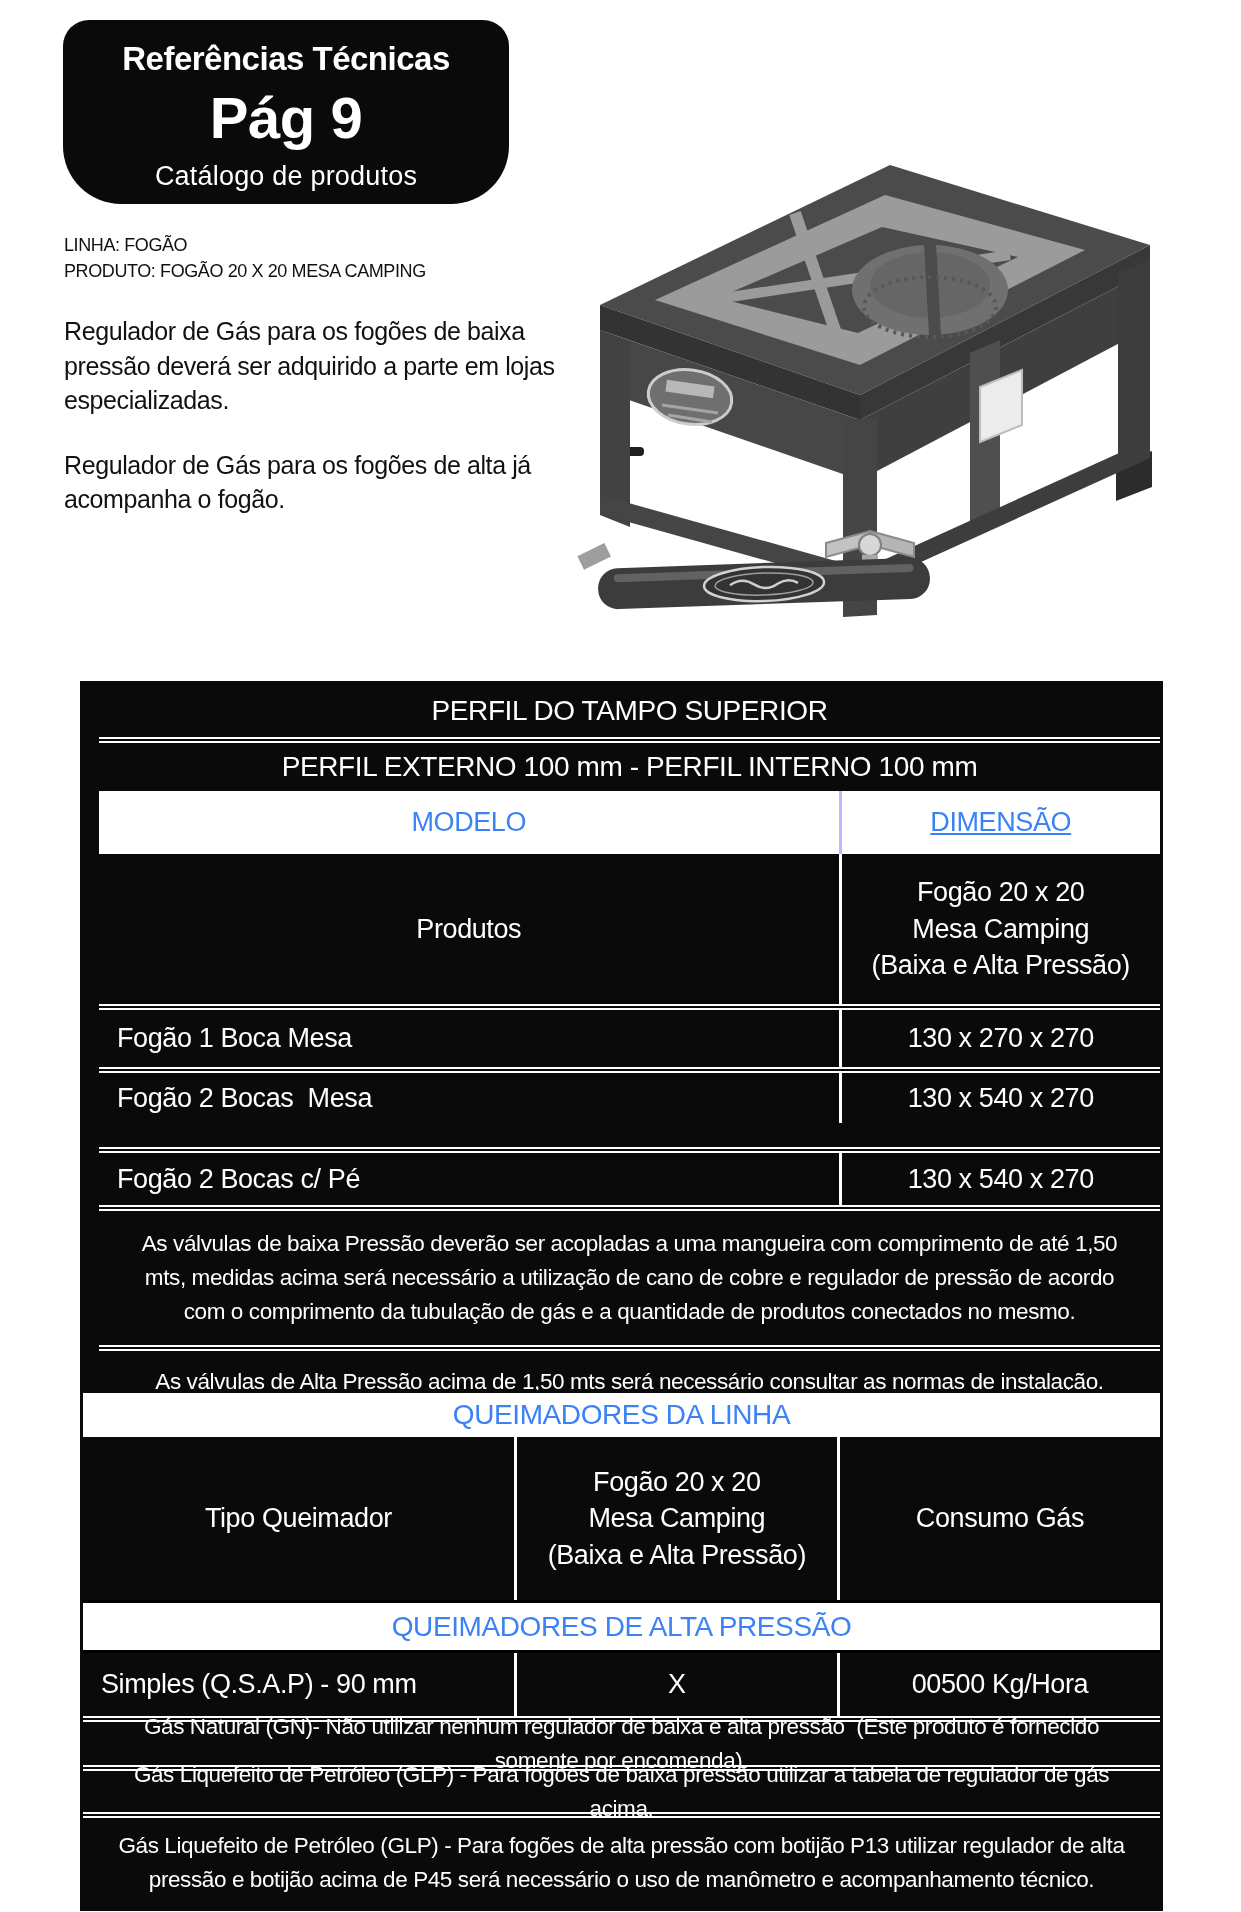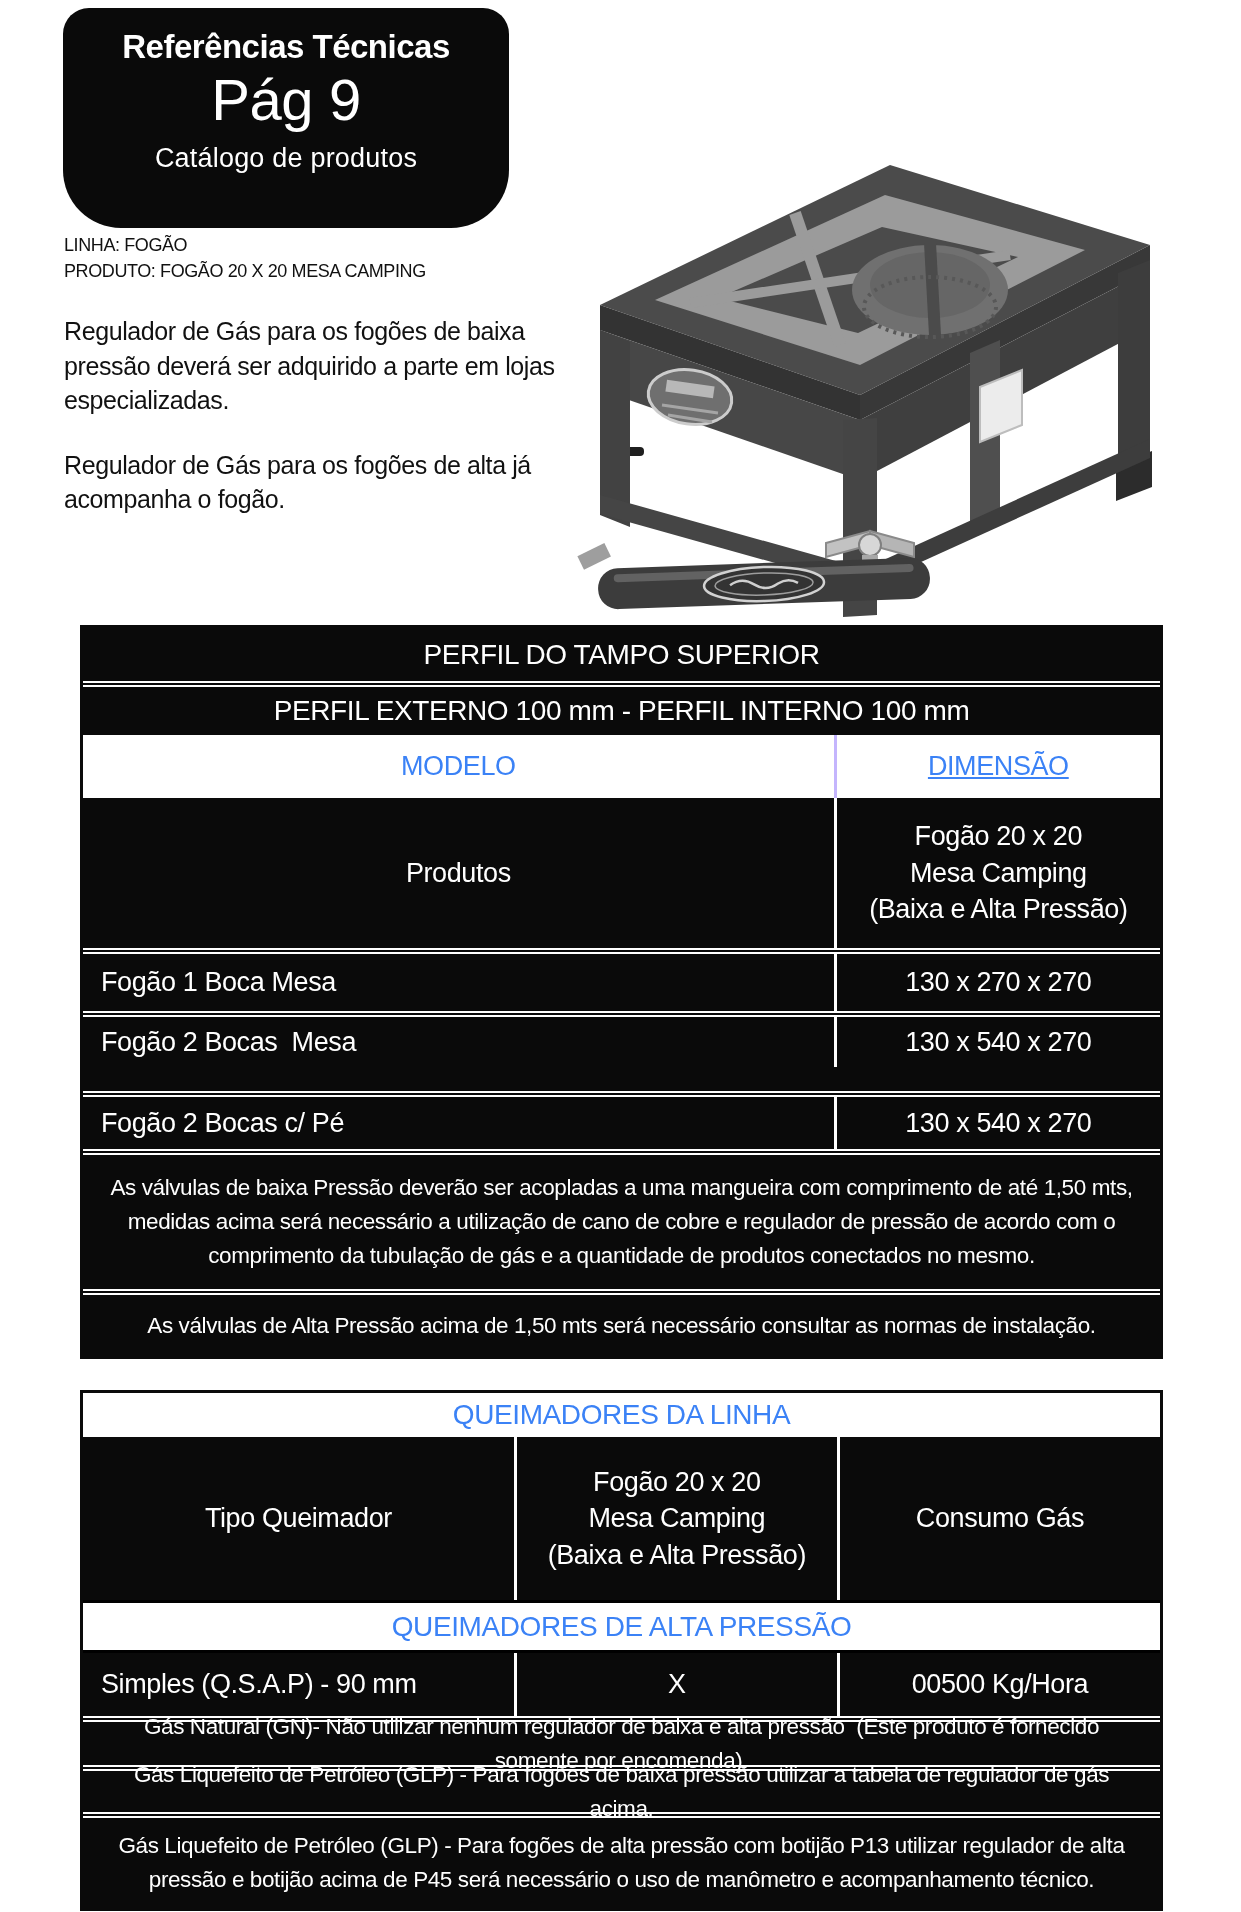--- a/index.html
+++ b/index.html
@@ -6,26 +6,26 @@
   html,body { background:#e8e8e8; }
   body { font-family: "Liberation Sans", sans-serif; }
   .page {
     position: relative; width: 1241px; height: 1912px;
     background: #ffffff; margin: 0 auto; overflow: hidden;
     letter-spacing: -0.4px; color:#111;
   }
 
   
   .header-box {
-    position: absolute; left: 63px; top: 8px; width: 446px; height: 220px;
+    position: absolute; left: 63px; top: 20px; width: 446px; height: 184px;
     background: #0a0a0a; color: #fff; text-align: center;
     border-radius: 26px 26px 58px 58px; padding-top: 20px;
   }
   .header-box .h1 { font-size: 33px; font-weight: bold; letter-spacing: -0.5px; }
-  .header-box .h2 { font-size: 58px; font-weight: normal; }
+  .header-box .h2 { font-size: 58px; font-weight: bold; margin-top: 6px; }
   .header-box .h3 { font-size: 27px; font-weight: 400; margin-top: 10px; letter-spacing: 0.2px; }
 
   
   .info { position: absolute; left: 64px; top: 232px; width: 505px; }
   .info .line { font-size: 18px; line-height: 1.45; }
   .info .para { font-size: 25px; line-height: 1.38; margin-top: 30px; }
 
   
   .photo { position: absolute; left: 540px; top: 95px; }
 
@@ -122,21 +122,21 @@
     <g transform="rotate(-2 225 488)">
       <rect x="40" y="448" width="30" height="15" fill="#9e9e9e" transform="rotate(-24 55 455)"></rect>
       <rect x="58" y="468" width="332" height="41" rx="20" fill="#3c3c3c"></rect>
       <rect x="74" y="474" width="300" height="8" rx="4" fill="#777777" opacity="0.65"></rect>
       <ellipse cx="224" cy="489" rx="60" ry="17" fill="#333333" stroke="#d2d2d2" stroke-width="2.5"></ellipse>
       <ellipse cx="224" cy="489" rx="49" ry="11" fill="none" stroke="#9d9d9d" stroke-width="1.5"></ellipse>
       <path d="M190,489 q12,-8 24,0 q12,8 24,0 q10,-6 20,0" stroke="#cfcfcf" stroke-width="2.5" fill="none"></path>
     </g>
   </svg>
 
-  <div class="tbl" style="top:625px;">
+  <div class="tbl" style="top:681px;padding-left:16px;">
     <div class="row black center fs-title" style="height:53px;">
       <span>PERFIL DO TAMPO SUPERIOR</span>
     </div>
     <div class="row black center fs-title sepw" style="height:54px;">
       <span>PERFIL EXTERNO 100 mm - PERFIL INTERNO 100 mm</span>
     </div>
     <div class="row white fs-cell" style="height:63px;">
       <div class="cell c t1-c1">MODELO</div>
       <div class="cell c t1-c2 vline-b">DIMENSÃO</div>
     </div>

